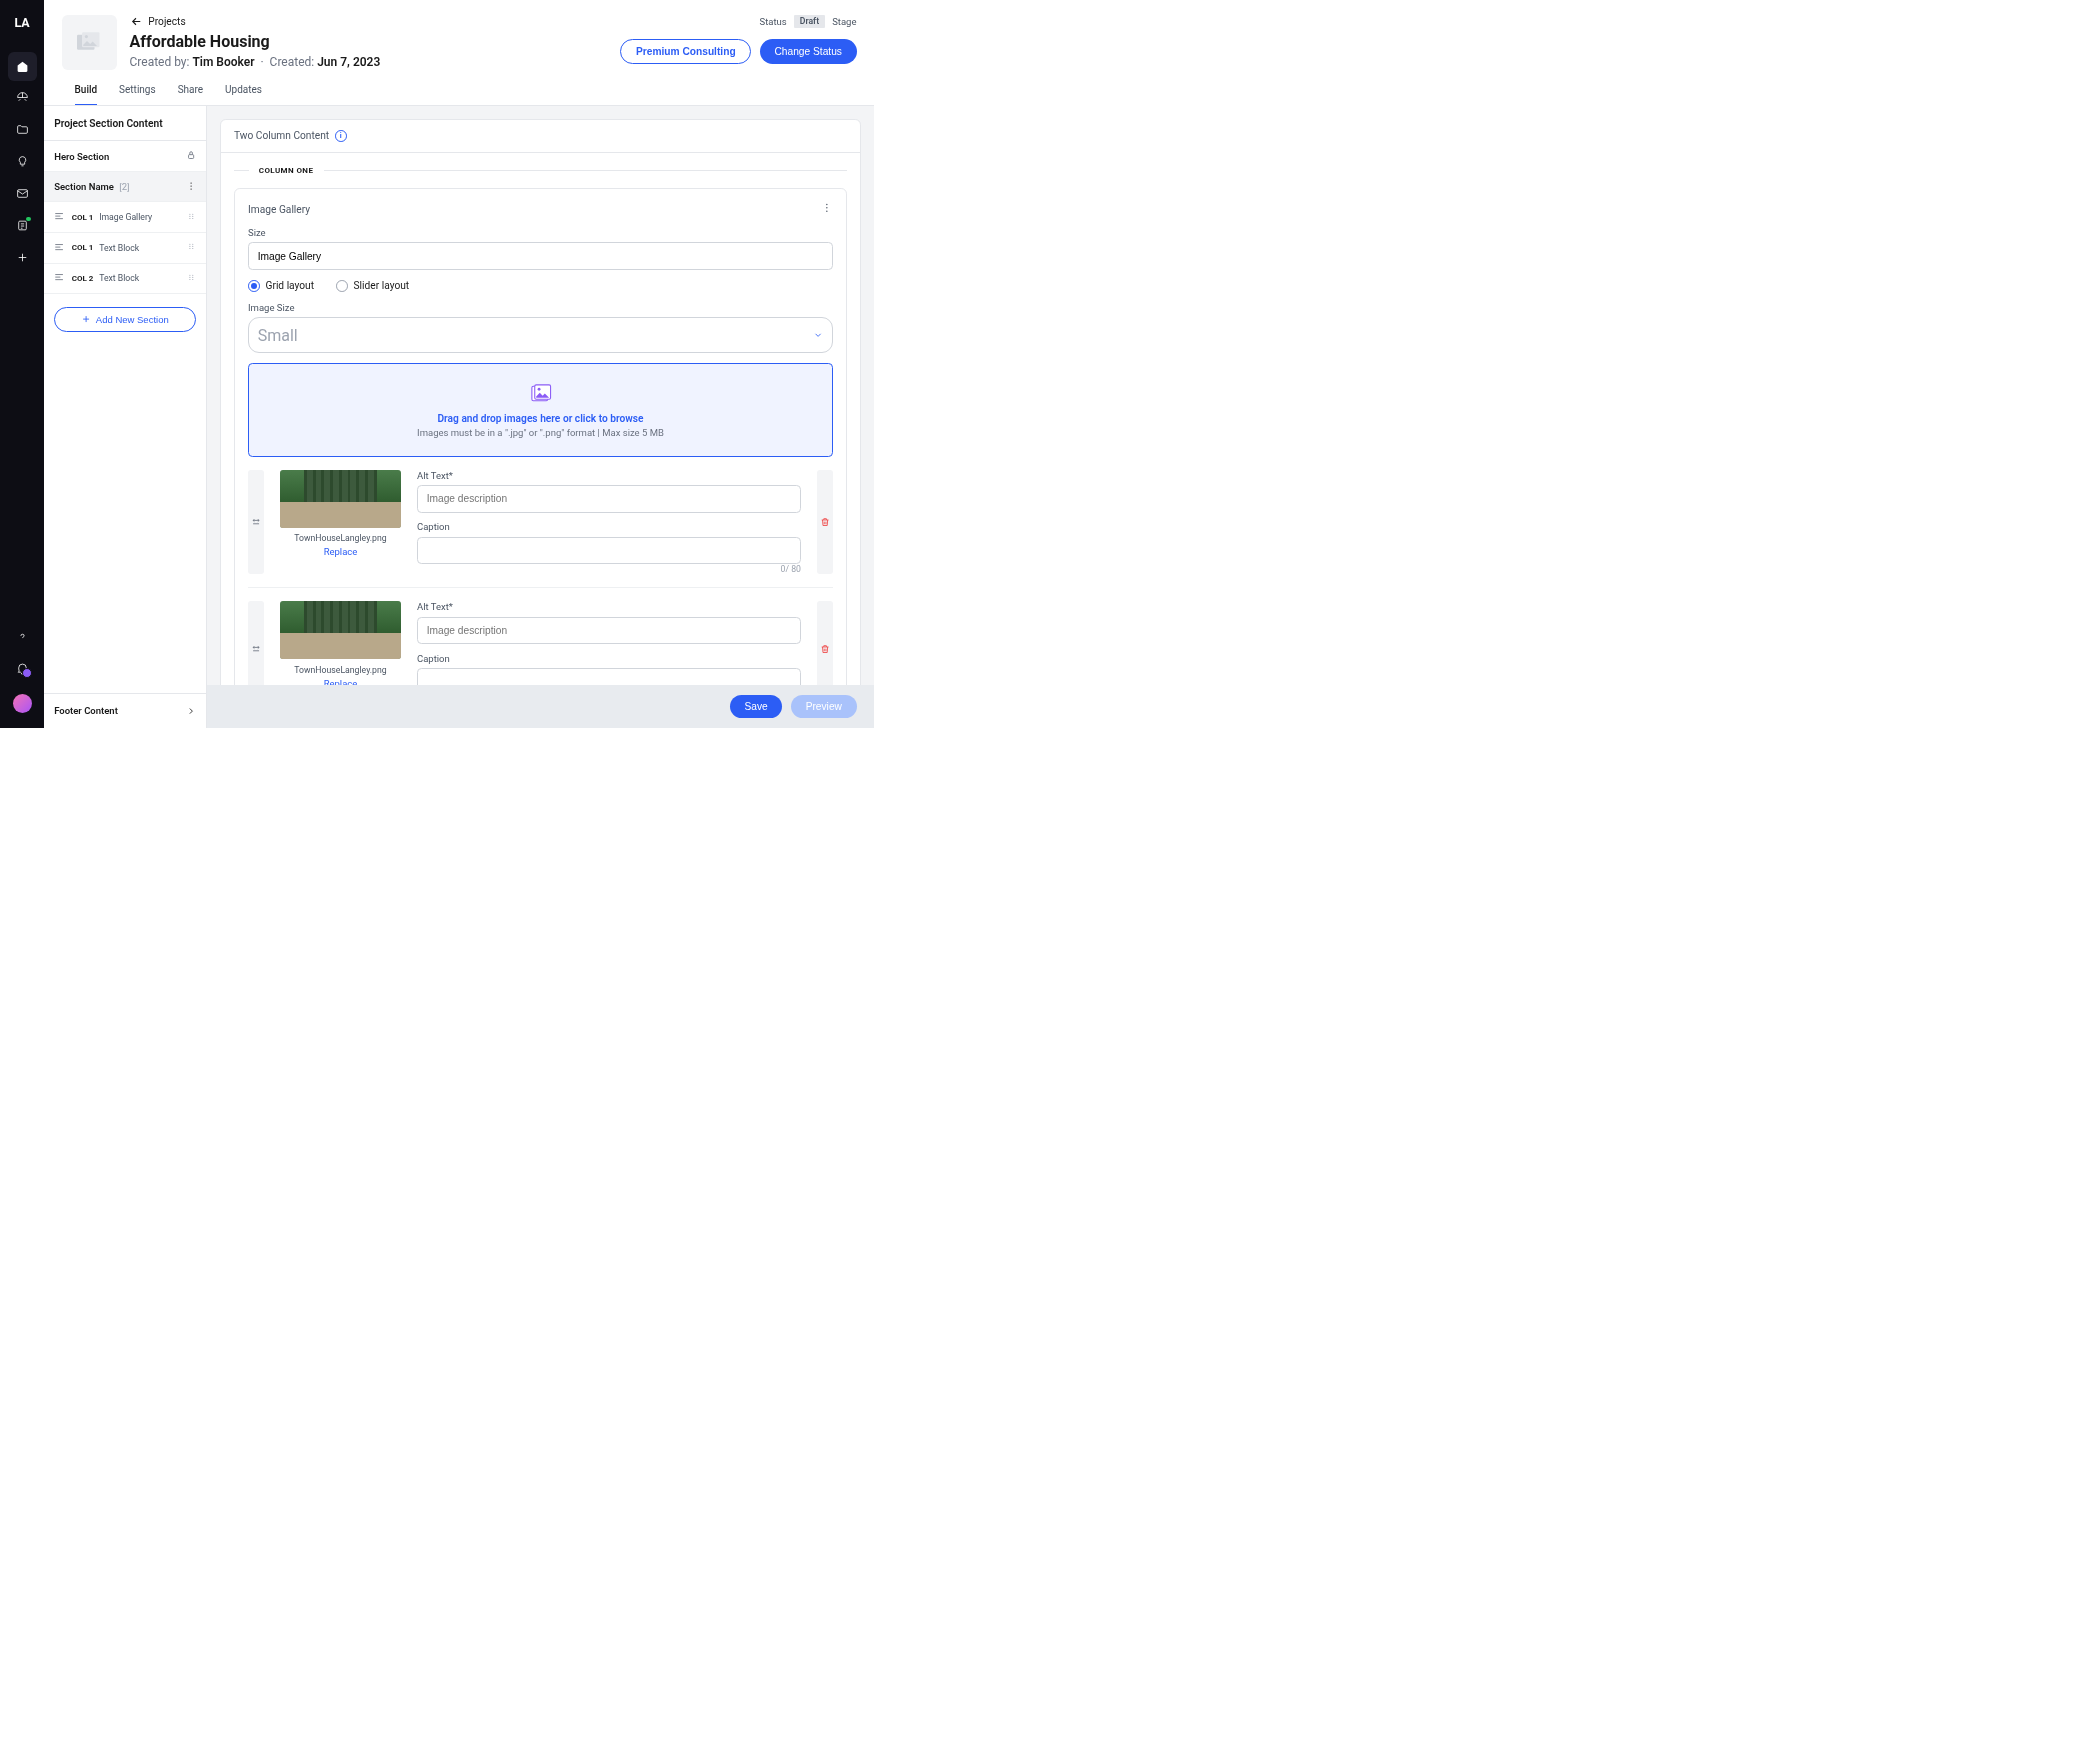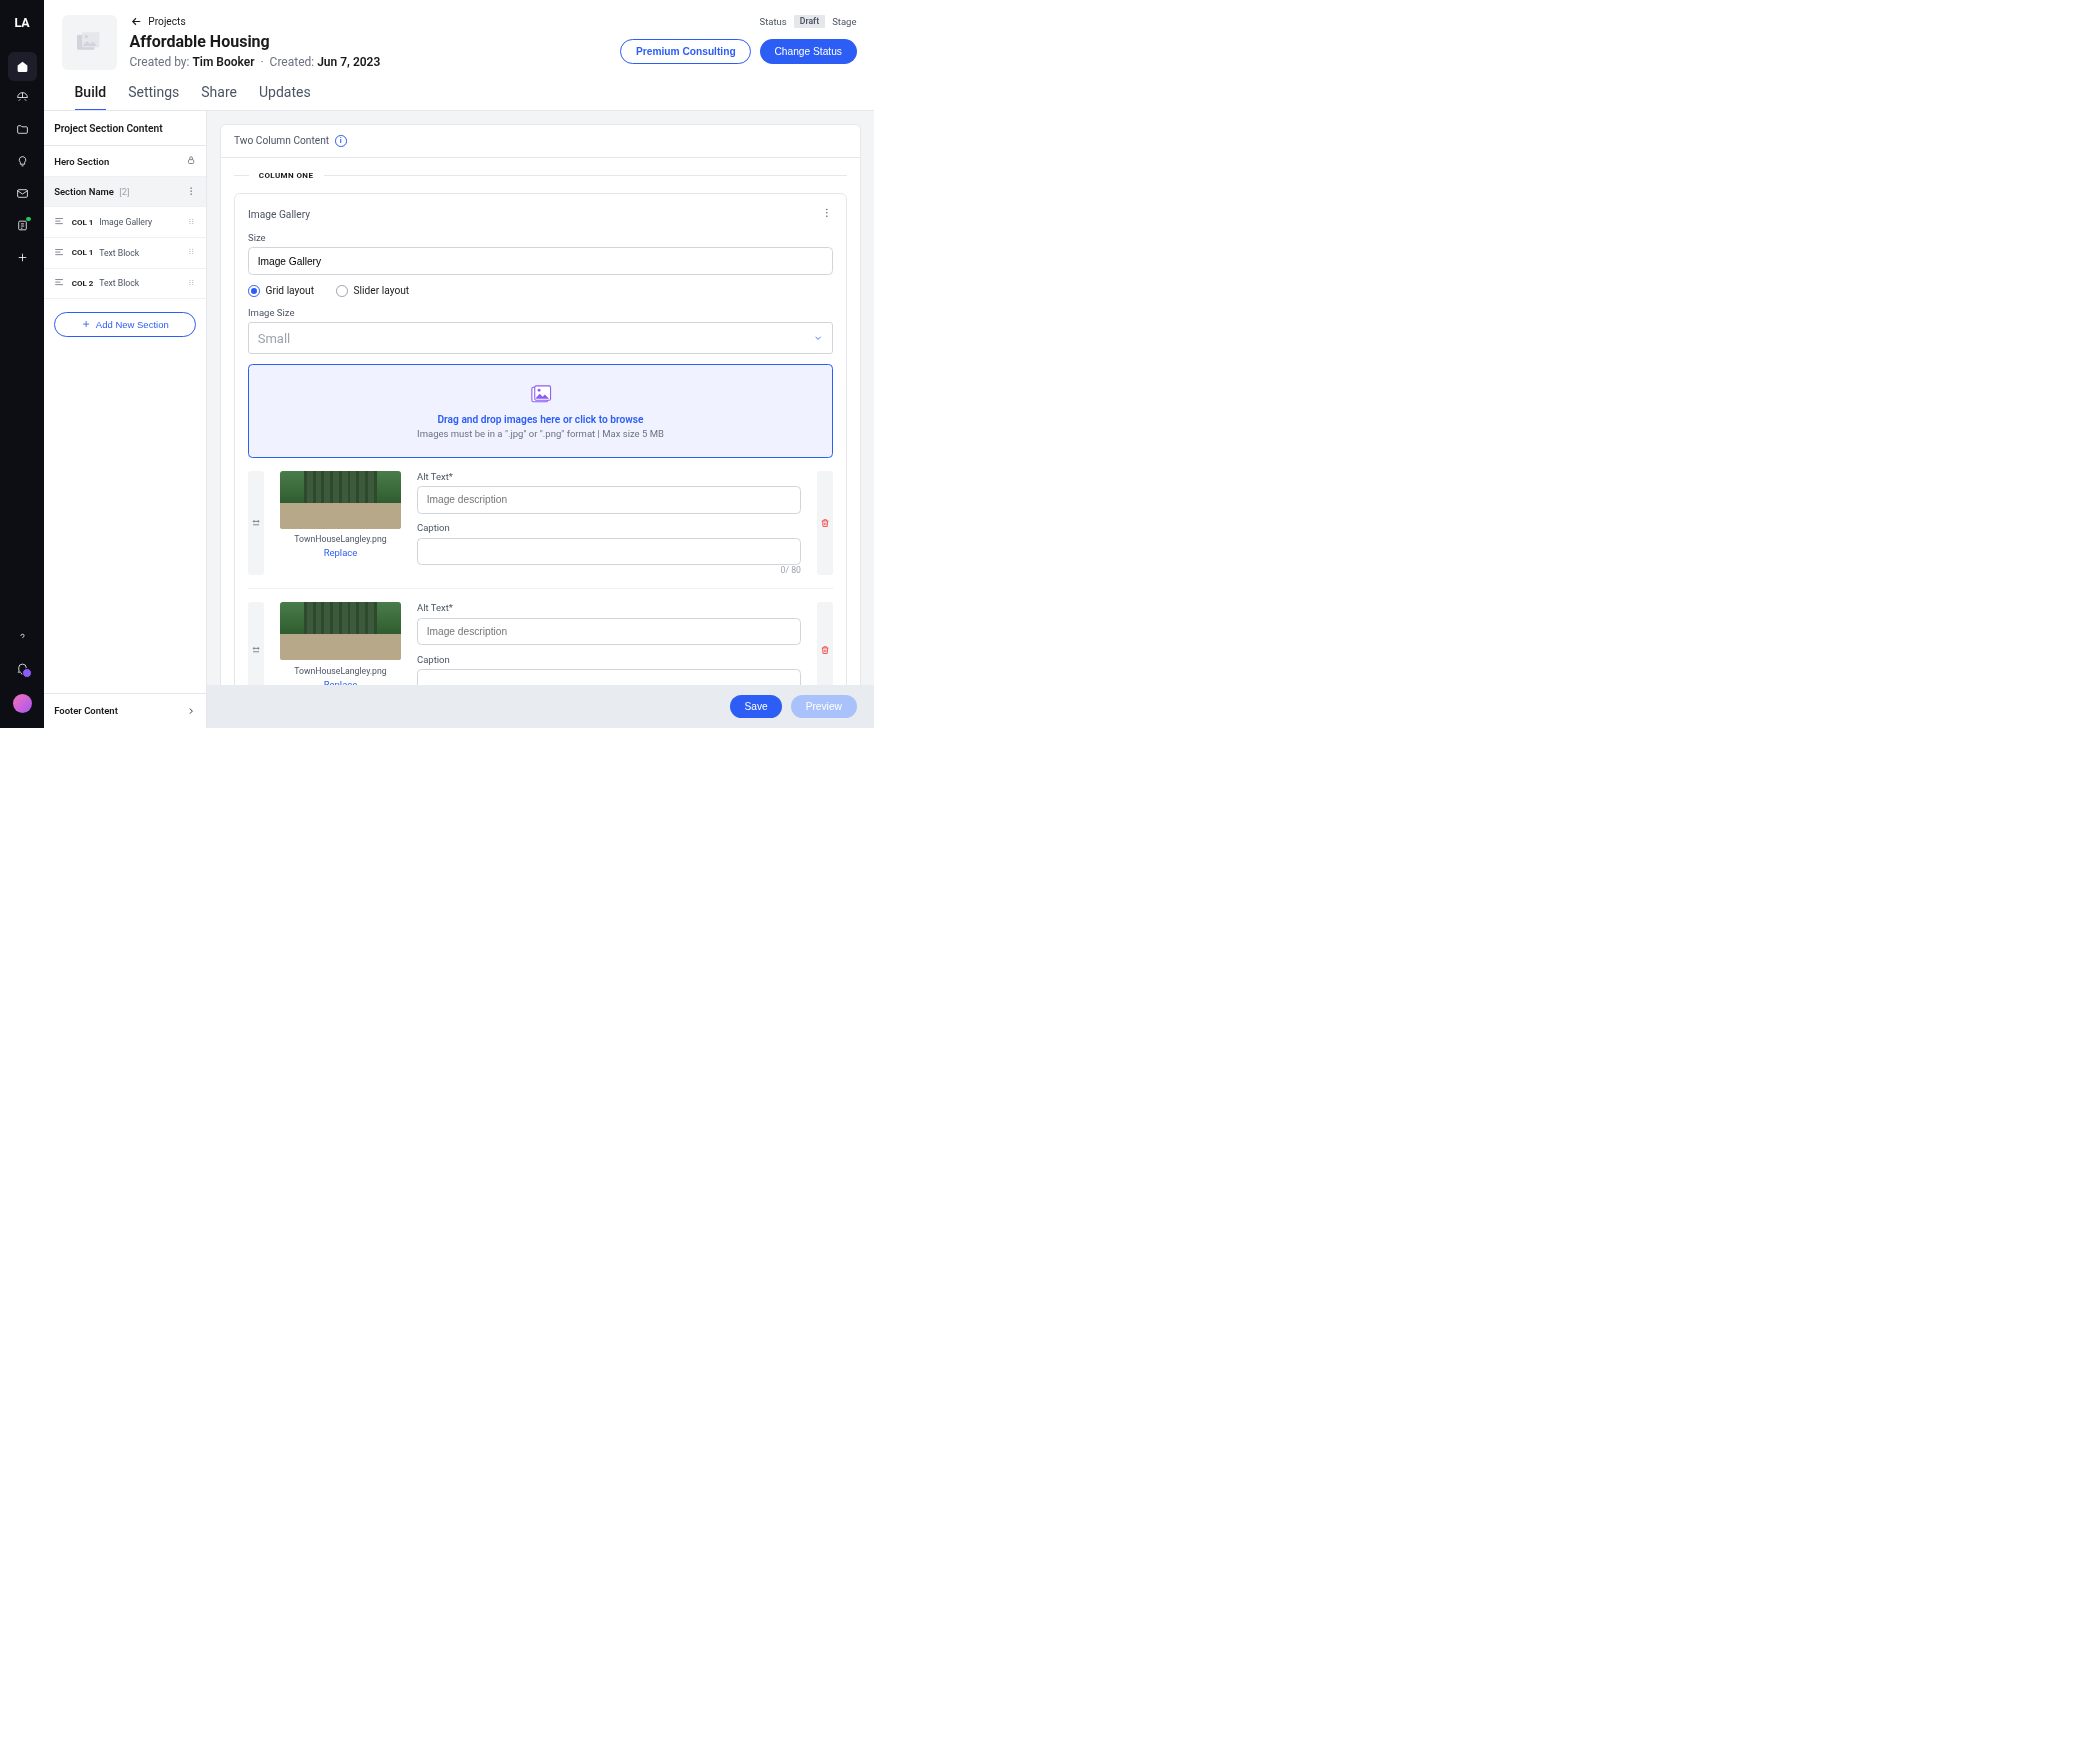--- a/index.html
+++ b/index.html
@@ -36,21 +36,21 @@
 .status-row { display: flex; align-items: center; gap: 7.3px; font-size: 9.5px; color: #4b5563; }
 .pill { background: #e5e7eb; padding: 1.5px 5.8px; border-radius: 1px; font-size: 8.7px; font-weight: 600; }
 .btn-row { display: flex; gap: 8.7px; }
 .btn { padding: 5.8px 14.6px; border-radius: 728px; font-size: 10.2px; font-weight: 500; cursor: pointer; border: none; }
 .btn-outline { background: #fff; border: 1.1px solid #2c5df5; color: #2c5df5; font-weight: bold; }
 .btn-primary { background: #2c5df5; color: #fff; }
 .btn-preview { background: #a9c2fb; color: #fff; }
 
 
 .tabs { display: flex; gap: 22px; margin-top: 14.6px; padding-left: 13px; }
-.tab { padding-bottom: 8.7px; font-size: 14px; color: #4b5563; cursor: pointer; border-bottom: 1.5px solid transparent; }
+.tab { padding-bottom: 8.7px; font-size: 10px; color: #4b5563; cursor: pointer; border-bottom: 1.5px solid transparent; }
 .tab.active { color: #1a1a1a; font-weight: 500; border-bottom-color: #2c5df5; }
 
 
 .body { flex: 1; display: flex; overflow: hidden; }
 
 
 .left-panel { width: 163px; border-right: 0.7px solid #e5e7eb; background: #fff; display: flex; flex-direction: column; }
 .panel-header { padding: 11.7px 10.2px; font-size: 10.2px; font-weight: 600; border-bottom: 0.7px solid #e5e7eb; }
 .section-row { padding: 8.7px 10.2px; font-size: 9.5px; border-bottom: 0.7px solid #eef0f2; display: flex; align-items: center; justify-content: space-between; }
 .section-row.hero { font-weight: 600; }
@@ -79,21 +79,21 @@
 .widget { border: 0.7px solid #e5e7eb; border-radius: 5.8px; padding: 13px; }
 .widget-head { display: flex; justify-content: space-between; align-items: center; margin-bottom: 10.2px; }
 .widget-title { font-size: 10.2px; color: #4b5563; }
 .field-label { font-size: 9.5px; color: #4b5563; margin-bottom: 4.4px; display: block; }
 .input { width: 100%; padding: 7.3px 8.7px; border: 0.7px solid #d1d5db; border-radius: 4.4px; font-size: 10.2px; }
 .radio-row { display: flex; gap: 22px; margin: 10.2px 0; }
 .radio-opt { display: flex; align-items: center; gap: 5.8px; font-size: 10.2px; }
 .radio { width: 11.7px; height: 11.7px; border-radius: 50%; border: 1.5px solid #2c5df5; display: inline-flex; align-items: center; justify-content: center; }
 .radio.checked::after { content: ''; width: 5.8px; height: 5.8px; background: #2c5df5; border-radius: 50%; }
 .radio.unchecked { border-color: #9ca3af; }
-.select { width: 100%; padding: 7.3px 8.7px; border: 0.7px solid #d1d5db; border-radius: 3px; font-size: 13px; color: #9ca3af; display: flex; justify-content: space-between; align-items: center; }
+.select { width: 100%; padding: 7.3px 8.7px; border: 0.7px solid #d1d5db; border-radius: 11px; font-size: 16px; color: #9ca3af; display: flex; justify-content: space-between; align-items: center; }
 .select svg { width: 10.2px; height: 10.2px; stroke: #2c5df5; }
 
 .dropzone { margin-top: 10.2px; border: 1.1px solid #2c5df5; background: #f0f3ff; border-radius: 4.4px; padding: 17.5px; text-align: center; }
 .dropzone-icon { width: 23px; height: 23px; margin: 0 auto 8.7px; }
 .dropzone-text { color: #2c5df5; font-weight: 600; font-size: 10.2px; margin-bottom: 2.9px; }
 .dropzone-hint { color: #6b7280; font-size: 9.5px; }
 
 .image-row { display: flex; gap: 16px; padding: 13px 0; border-bottom: 0.7px solid #eef0f2; }
 .drag-handle { width: 16px; background: #f3f4f6; border-radius: 2.9px; display: flex; align-items: center; justify-content: center; }
 .delete-handle { width: 16px; background: #f3f4f6; border-radius: 2.9px; display: flex; align-items: center; justify-content: center; }

